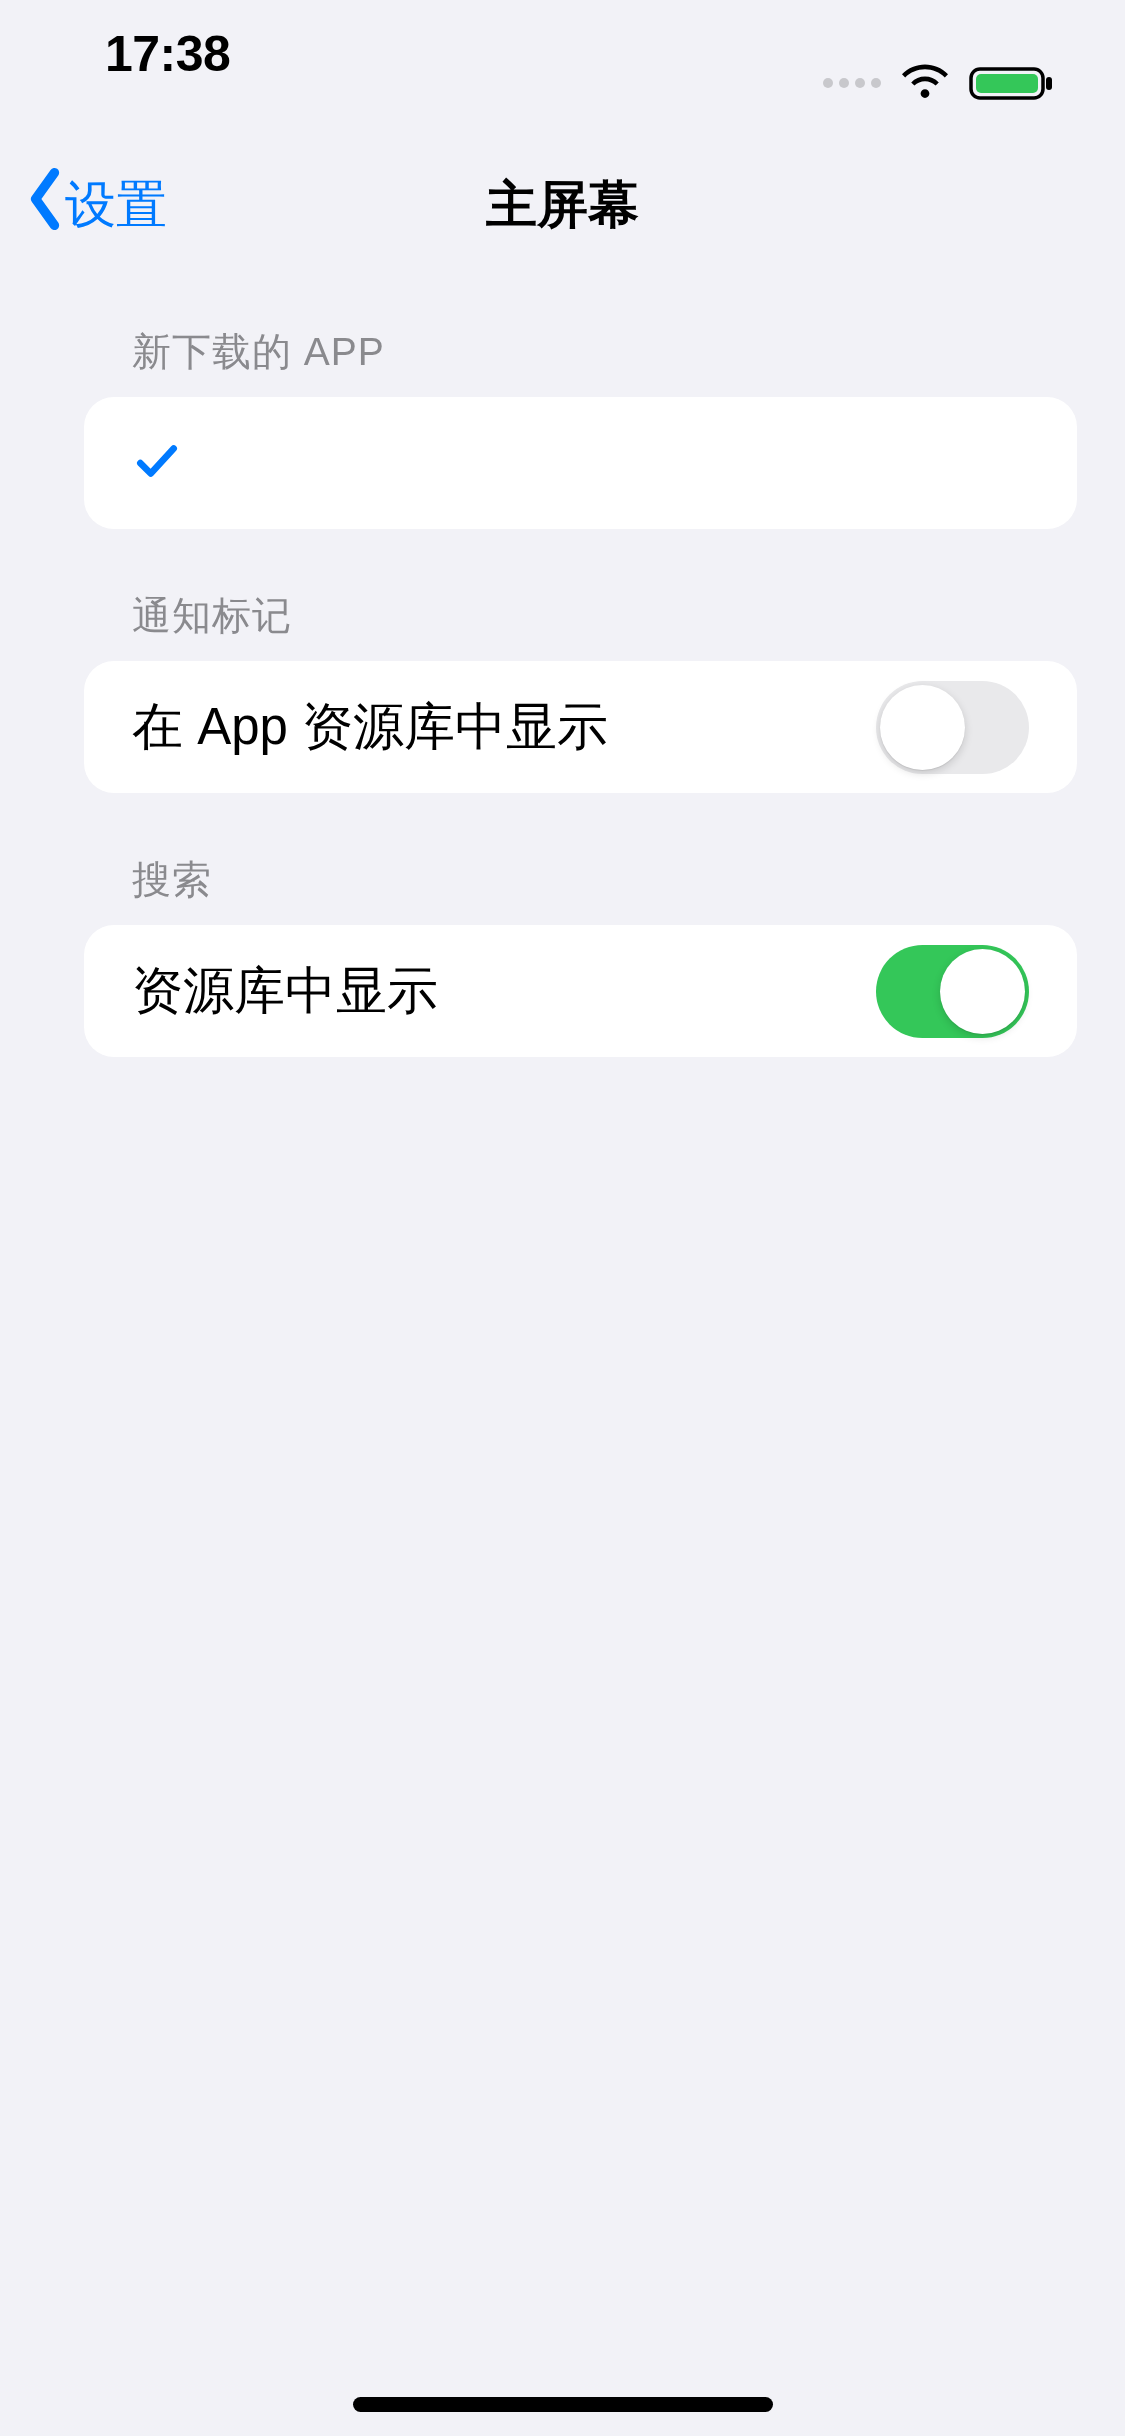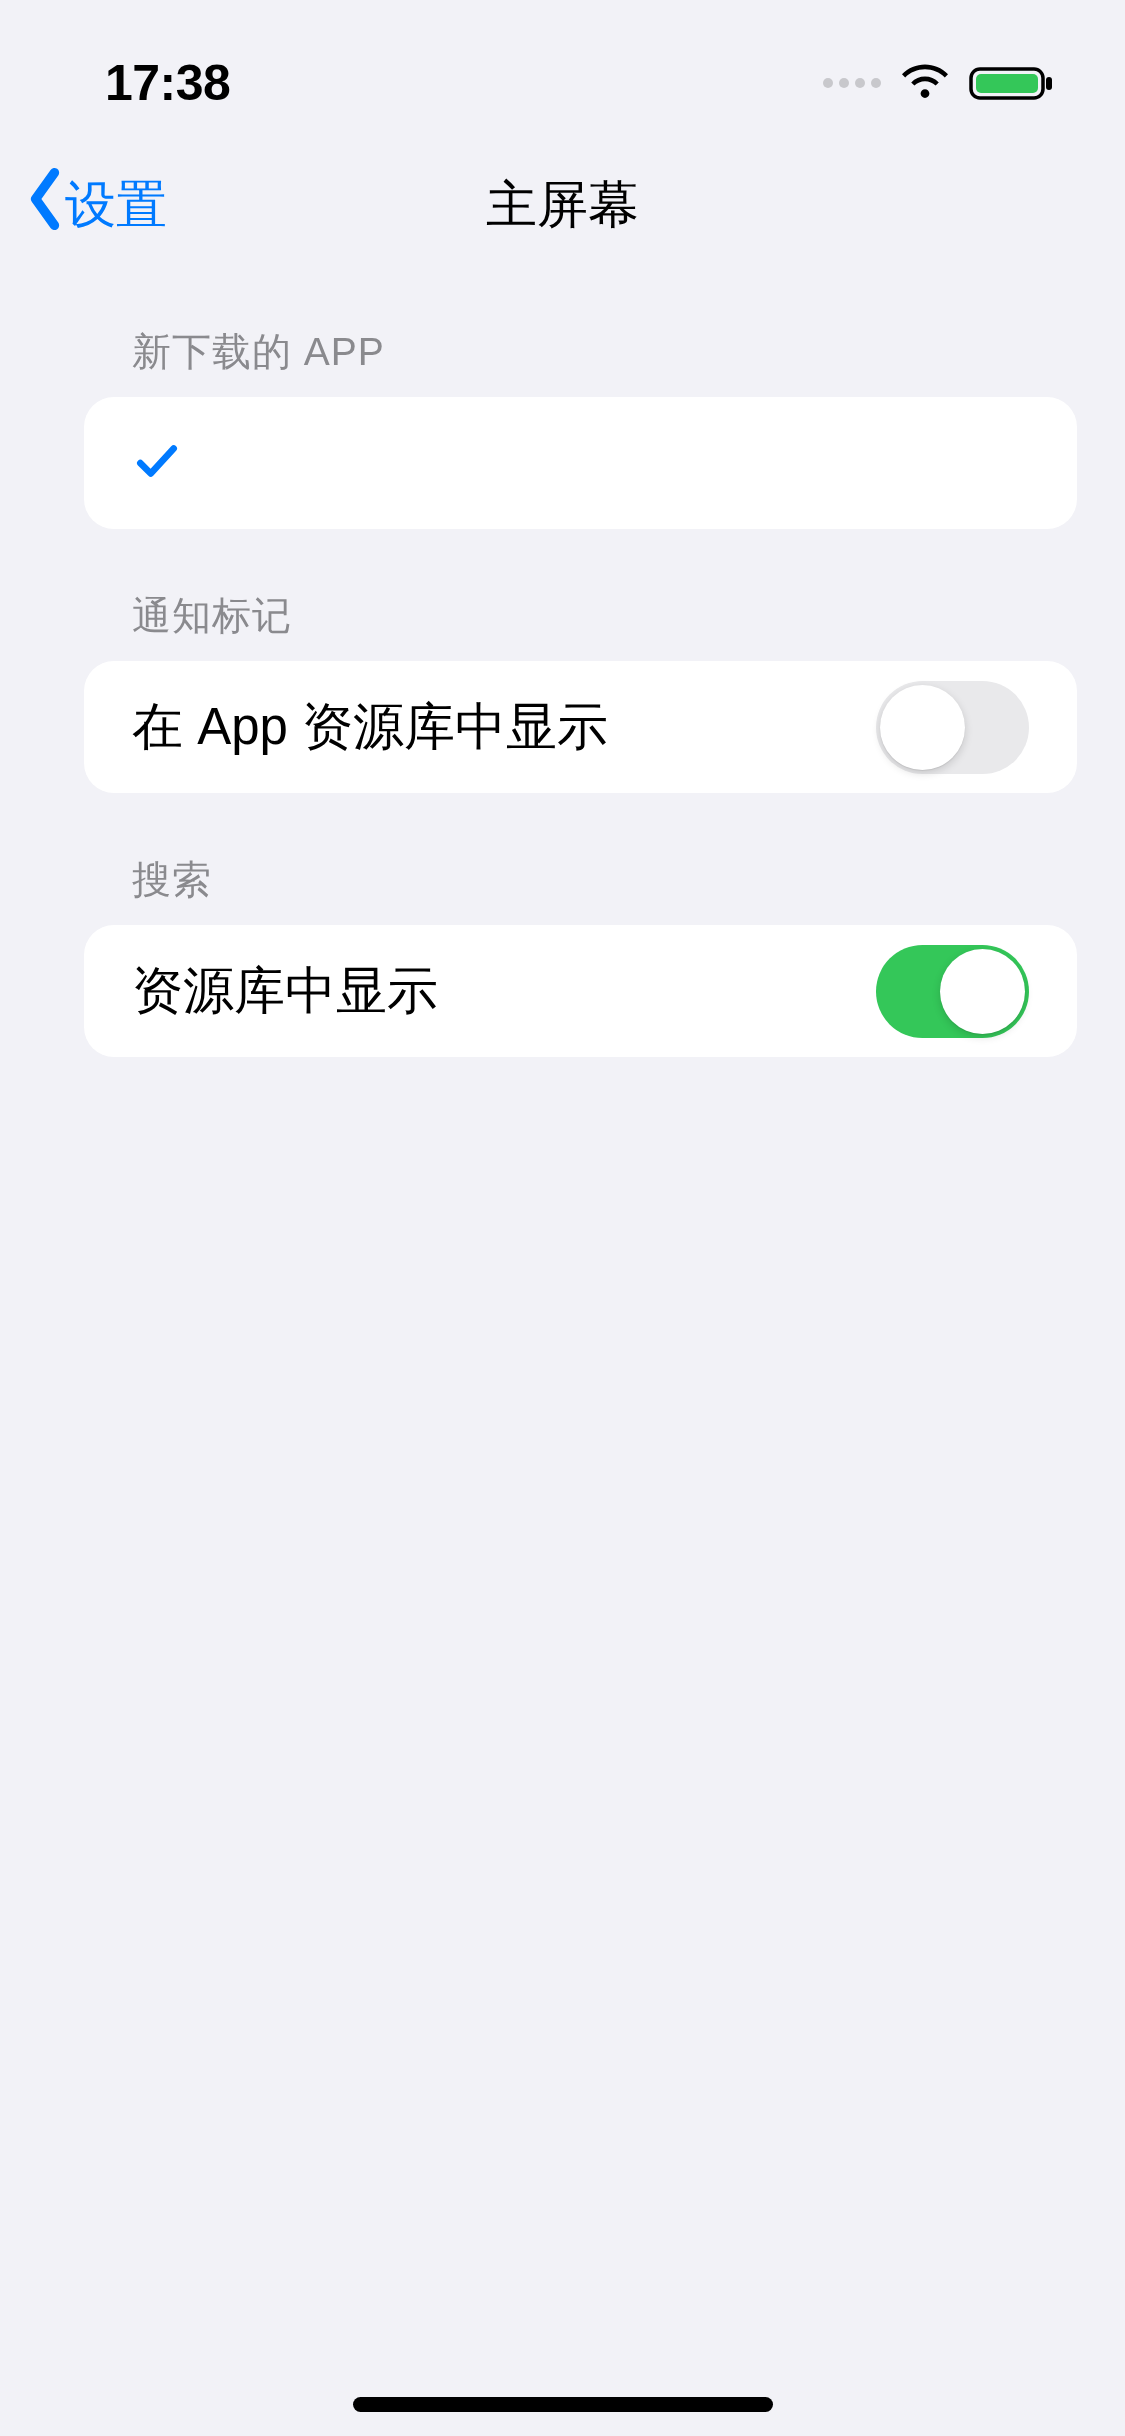--- a/index.html
+++ b/index.html
@@ -13,21 +13,20 @@
       height: 2436px;
       background: #f2f2f7;
       font-family: -apple-system, "SF Pro Text", "Helvetica Neue", Arial, sans-serif;
       position: relative;
       overflow: hidden;
     }
     
     .status-bar {
       height: 140px;
       display: flex;
-      align-items: center;
       justify-content: space-between;
       padding: 16px 70px 0 105px;
       padding-top: 25px;
     }
     .status-time {
       font-size: 50px;
       font-weight: 600;
       letter-spacing: -0.5px;
       color: #000;
     }
@@ -75,21 +74,21 @@
     }
     .back-chevron {
       width: 40px;
       height: 64px;
     }
     .nav-title {
       position: absolute;
       left: 50%;
       transform: translateX(-50%);
       font-size: 51px;
-      font-weight: 400;
+      font-weight: 700;
       color: #000;
     }
     
     .content {
       padding: 0 48px;
       margin-left: 36px;
     }
     .section-header {
       padding: 60px 0 18px 48px;
       font-size: 39px;

